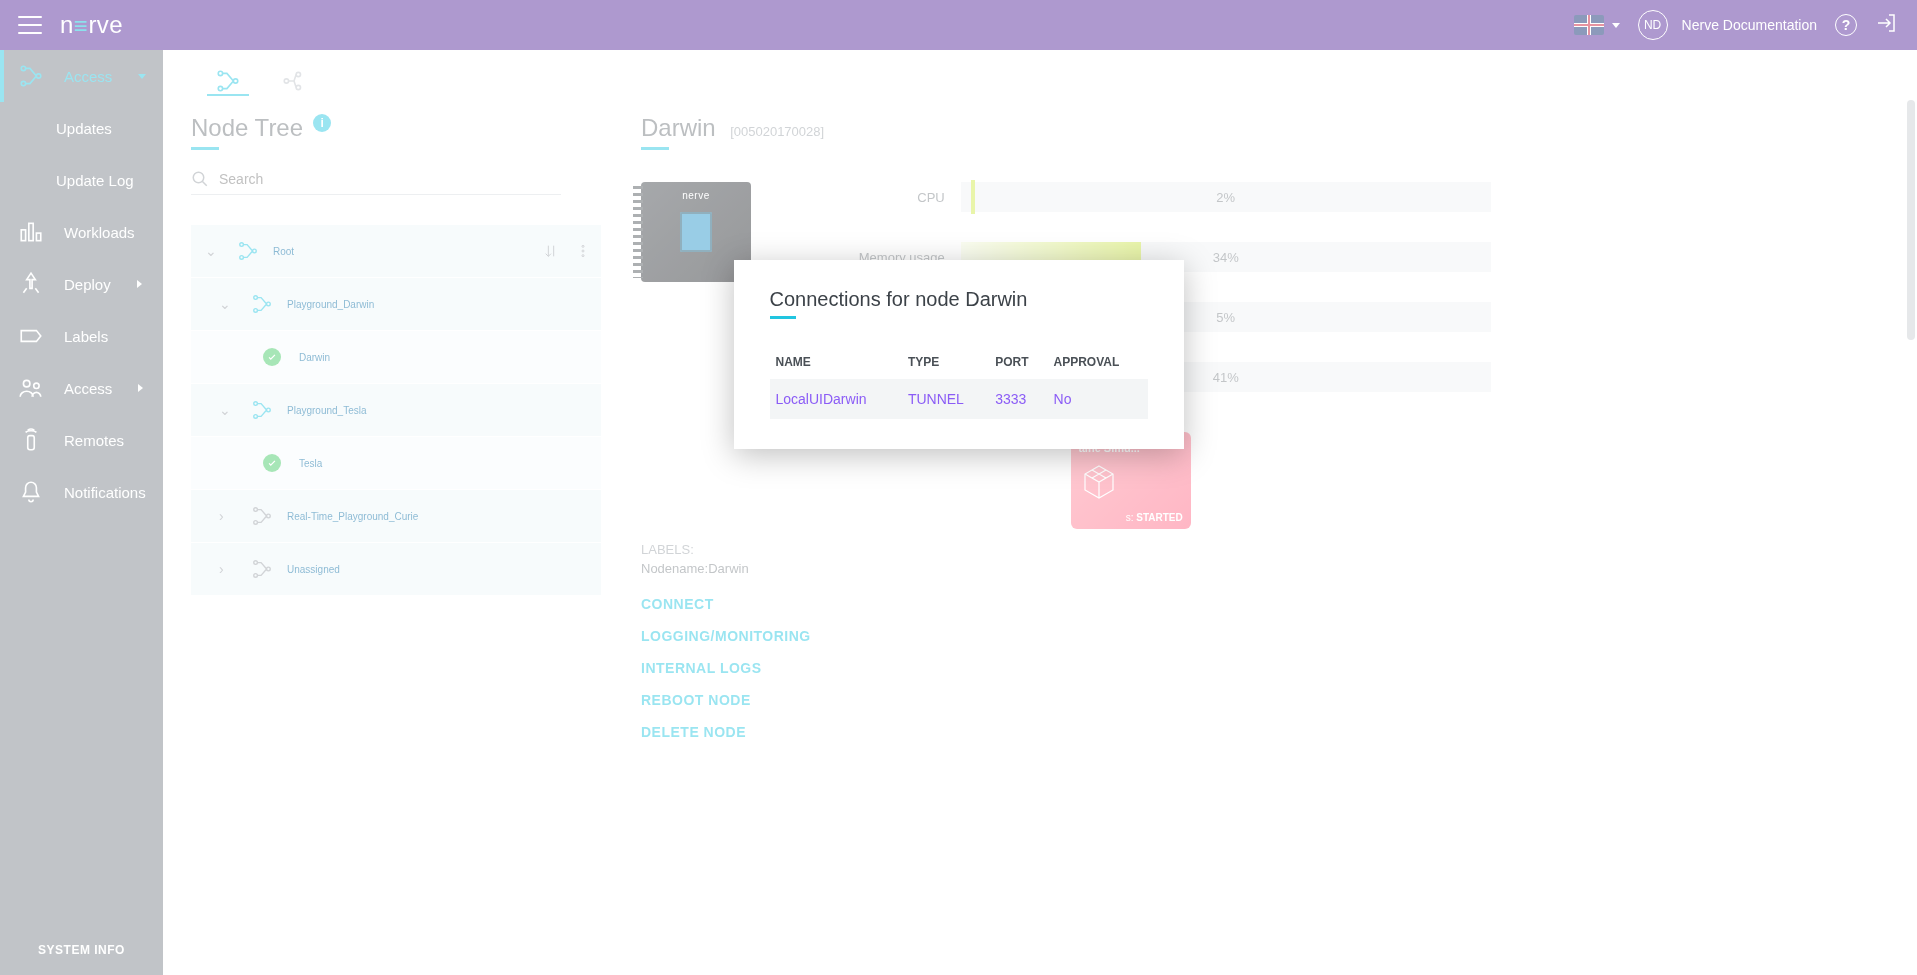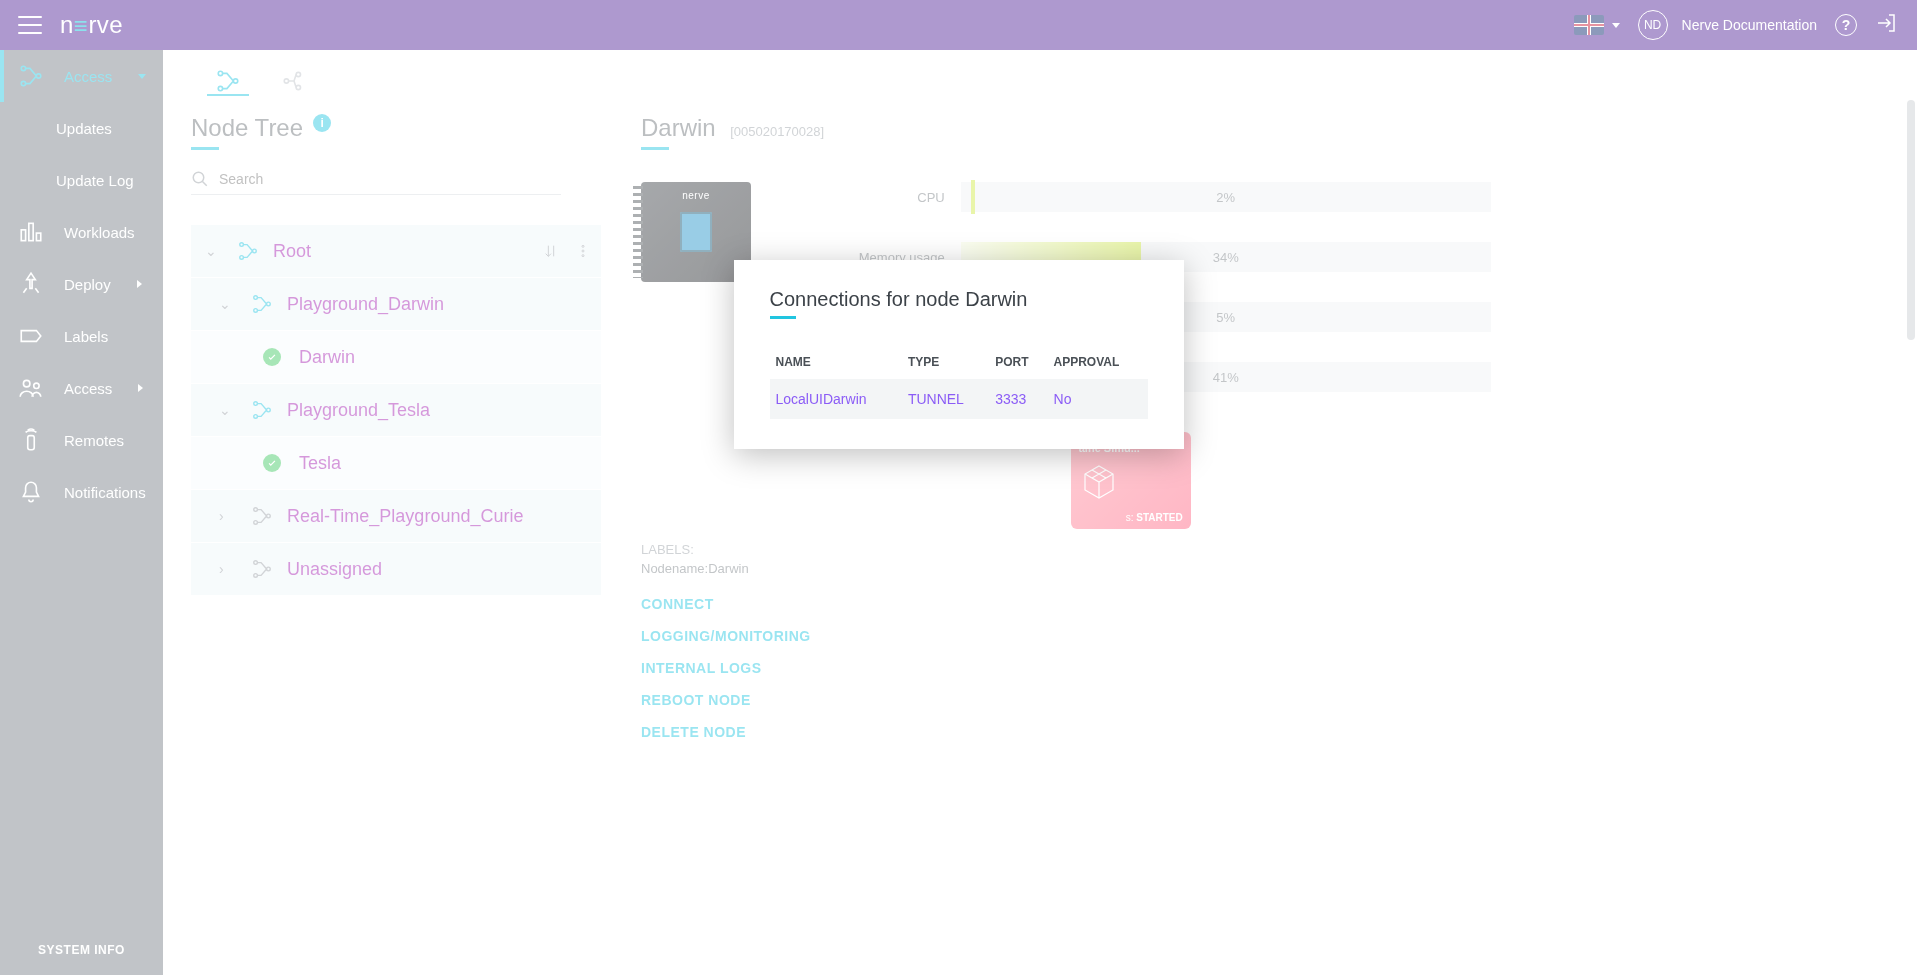--- a/index.html
+++ b/index.html
@@ -63,21 +63,21 @@
 .tree-row.lvl1 { padding-left: 14px; }
 .tree-row.lvl2 { padding-left: 28px; }
 .tree-row.lvl3 { padding-left: 40px; }
 .tree-row.white { background:#f7fafc; }
 .tree-chevron { width: 14px; color:#9aa0a6; font-size: 14px; margin-right: 18px; }
 .tree-node-icon { width: 22px; height: 22px; margin-right: 14px; }
 .tree-node-icon svg { stroke:#21c5e0; fill:none; stroke-width:1.5; }
 .tree-node-icon.grey svg { stroke:#9aa0a6; }
 .tree-status { width:18px; height:18px; border-radius:50%; background:#3cc860; display:flex; align-items:center; justify-content:center; margin-right:18px; }
 .tree-status svg { width:10px; height:10px; stroke:#fff; stroke-width:3; fill:none; }
-.tree-label { color:#a21caf; font-size:18px; }
+.tree-label { color:#0369a1; font-size:10px; }
 .tree-actions { position:absolute; right:10px; display:flex; gap:16px; color:#9aa0a6; }
 .tree-actions svg { width:16px; height:16px; stroke:currentColor; fill:none; stroke-width:1.5; }
 
 
 .detail-col { flex:1; }
 .detail-title { font-size: 24px; color:#6b7177; font-weight:500; position:relative; display:inline-block; }
 .detail-title::after { content:''; position:absolute; left:0; bottom:-8px; width:28px; height:3px; background:#21c5e0; }
 .detail-serial { font-size: 13px; color:#9aa0a6; margin-left:10px; }
 
 .detail-body { display:flex; margin-top: 40px; gap: 30px; }

